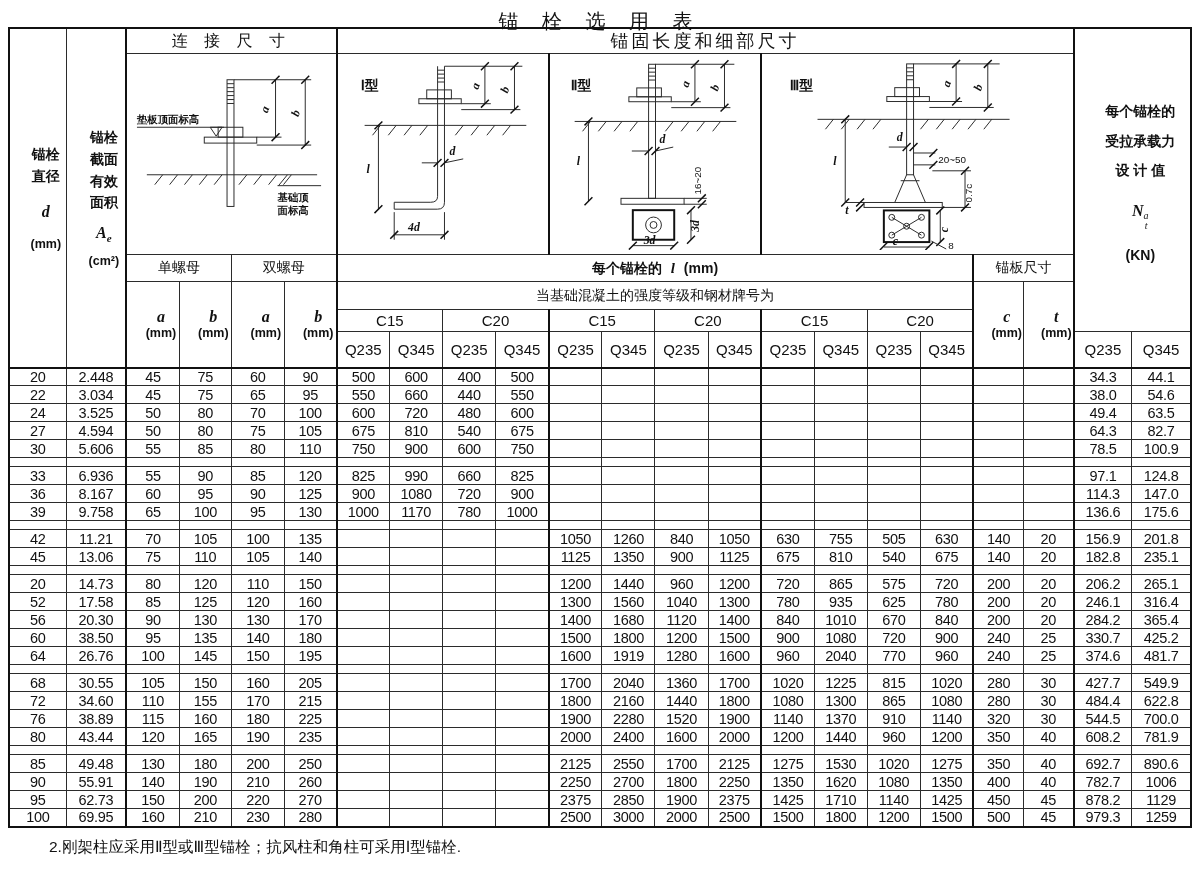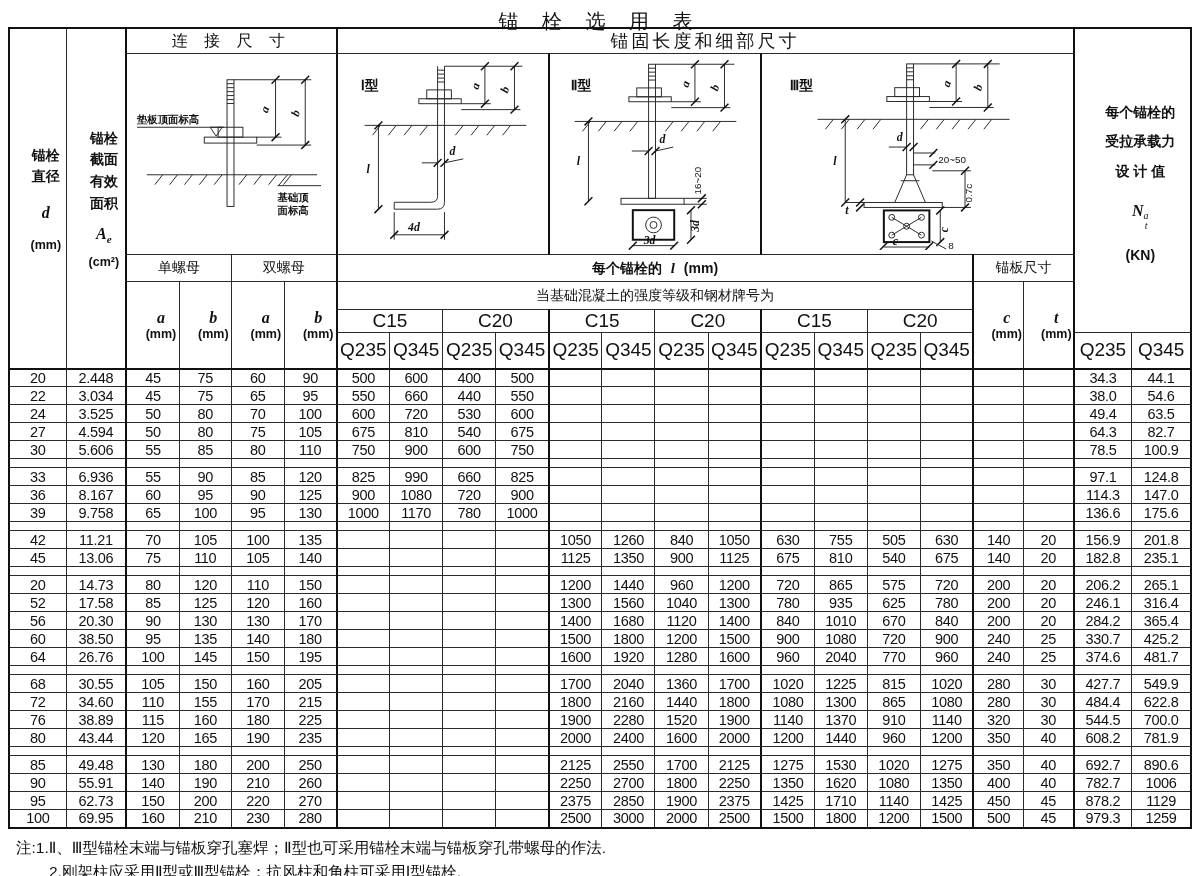--- a/index.html
+++ b/index.html
@@ -9,21 +9,21 @@
 
   table.main { border-collapse:collapse; table-layout:fixed; width:1184px; margin:0 8px;
                border:2.5px solid #111; }
   table.main th, table.main td { border:1px solid #2b2b2b; text-align:center; vertical-align:middle;
                font-weight:normal; overflow:hidden; padding:0; }
   .bl2 { border-left-width:2px !important; border-left-color:#111 !important; }
   .hb  { border-bottom:2px solid #111 !important; }
   thead .zh { font-weight:bold; font-size:14px; }
   .sec-h { font-weight:bold; font-size:16px; letter-spacing:6px;margin-left:20px; }
   .sec-h2 { font-weight:bold; font-size:18px; letter-spacing:3px;margin-top:37px; }
-  .grade { font-size:19px; font-weight:normal; }
+  .grade { font-size:15px; font-weight:normal; }
   .sym { font-family:"Liberation Serif",serif; font-style:italic; font-weight:600; font-size:16px; }
   .unit { font-size:12.5px; font-weight:bold; }
   .vstack { display:flex; flex-direction:column; align-items:center; justify-content:center; height:100%;padding-left:16px; }
   .vstack .ln { line-height:1.55; } .gap10 { height:10px; } .gap16 { height:16px; }
   .stack { display:inline-flex; flex-direction:column; line-height:1; font-size:10px;
            font-family:"Liberation Serif",serif; font-style:italic; vertical-align:-3px; }
   tbody td { border-top:none; border-bottom:none; font-size:14.5px; letter-spacing:-0.3px; }
   tbody tr { height:18px;margin-top:8px; }
   tbody tr.gaprow { height:9px; }
   .notes { margin:7px 0 0 16px; font-size:15.5px; line-height:1.6; }
@@ -390,21 +390,21 @@
         </tr>
         <tr>
           <td>24</td>
           <td>3.525</td>
           <td class="bl2">50</td>
           <td>80</td>
           <td>70</td>
           <td>100</td>
           <td class="bl2">600</td>
           <td>720</td>
-          <td>530</td>
+          <td>480</td>
           <td>600</td>
           <td class="bl2"></td>
           <td></td>
           <td></td>
           <td></td>
           <td class="bl2"></td>
           <td></td>
           <td></td>
           <td></td>
           <td class="bl2"></td>
@@ -753,21 +753,21 @@
           <td>26.76</td>
           <td class="bl2">100</td>
           <td>145</td>
           <td>150</td>
           <td>195</td>
           <td class="bl2"></td>
           <td></td>
           <td></td>
           <td></td>
           <td class="bl2">1600</td>
-          <td>1920</td>
+          <td>1919</td>
           <td>1280</td>
           <td>1600</td>
           <td class="bl2">960</td>
           <td>2040</td>
           <td>770</td>
           <td>960</td>
           <td class="bl2">240</td>
           <td>25</td>
           <td class="bl2">374.6</td>
           <td>481.7</td>
@@ -1009,16 +1009,15 @@
           <td>1500</td>
           <td class="bl2">500</td>
           <td>45</td>
           <td class="bl2">979.3</td>
           <td>1259</td>
         </tr>
       </tbody>
   </table>
 
   <div class="notes">
-    <div>注:1.Ⅱ、Ⅲ型锚栓末端与锚板穿孔塞焊；Ⅱ型也可采用锚栓末端与锚板穿孔带螺母的作法.</div>
     <div class="n2">2.刚架柱应采用Ⅱ型或Ⅲ型锚栓；抗风柱和角柱可采用Ⅰ型锚栓.</div>
   </div>
 </div>
 
 </body></html>

